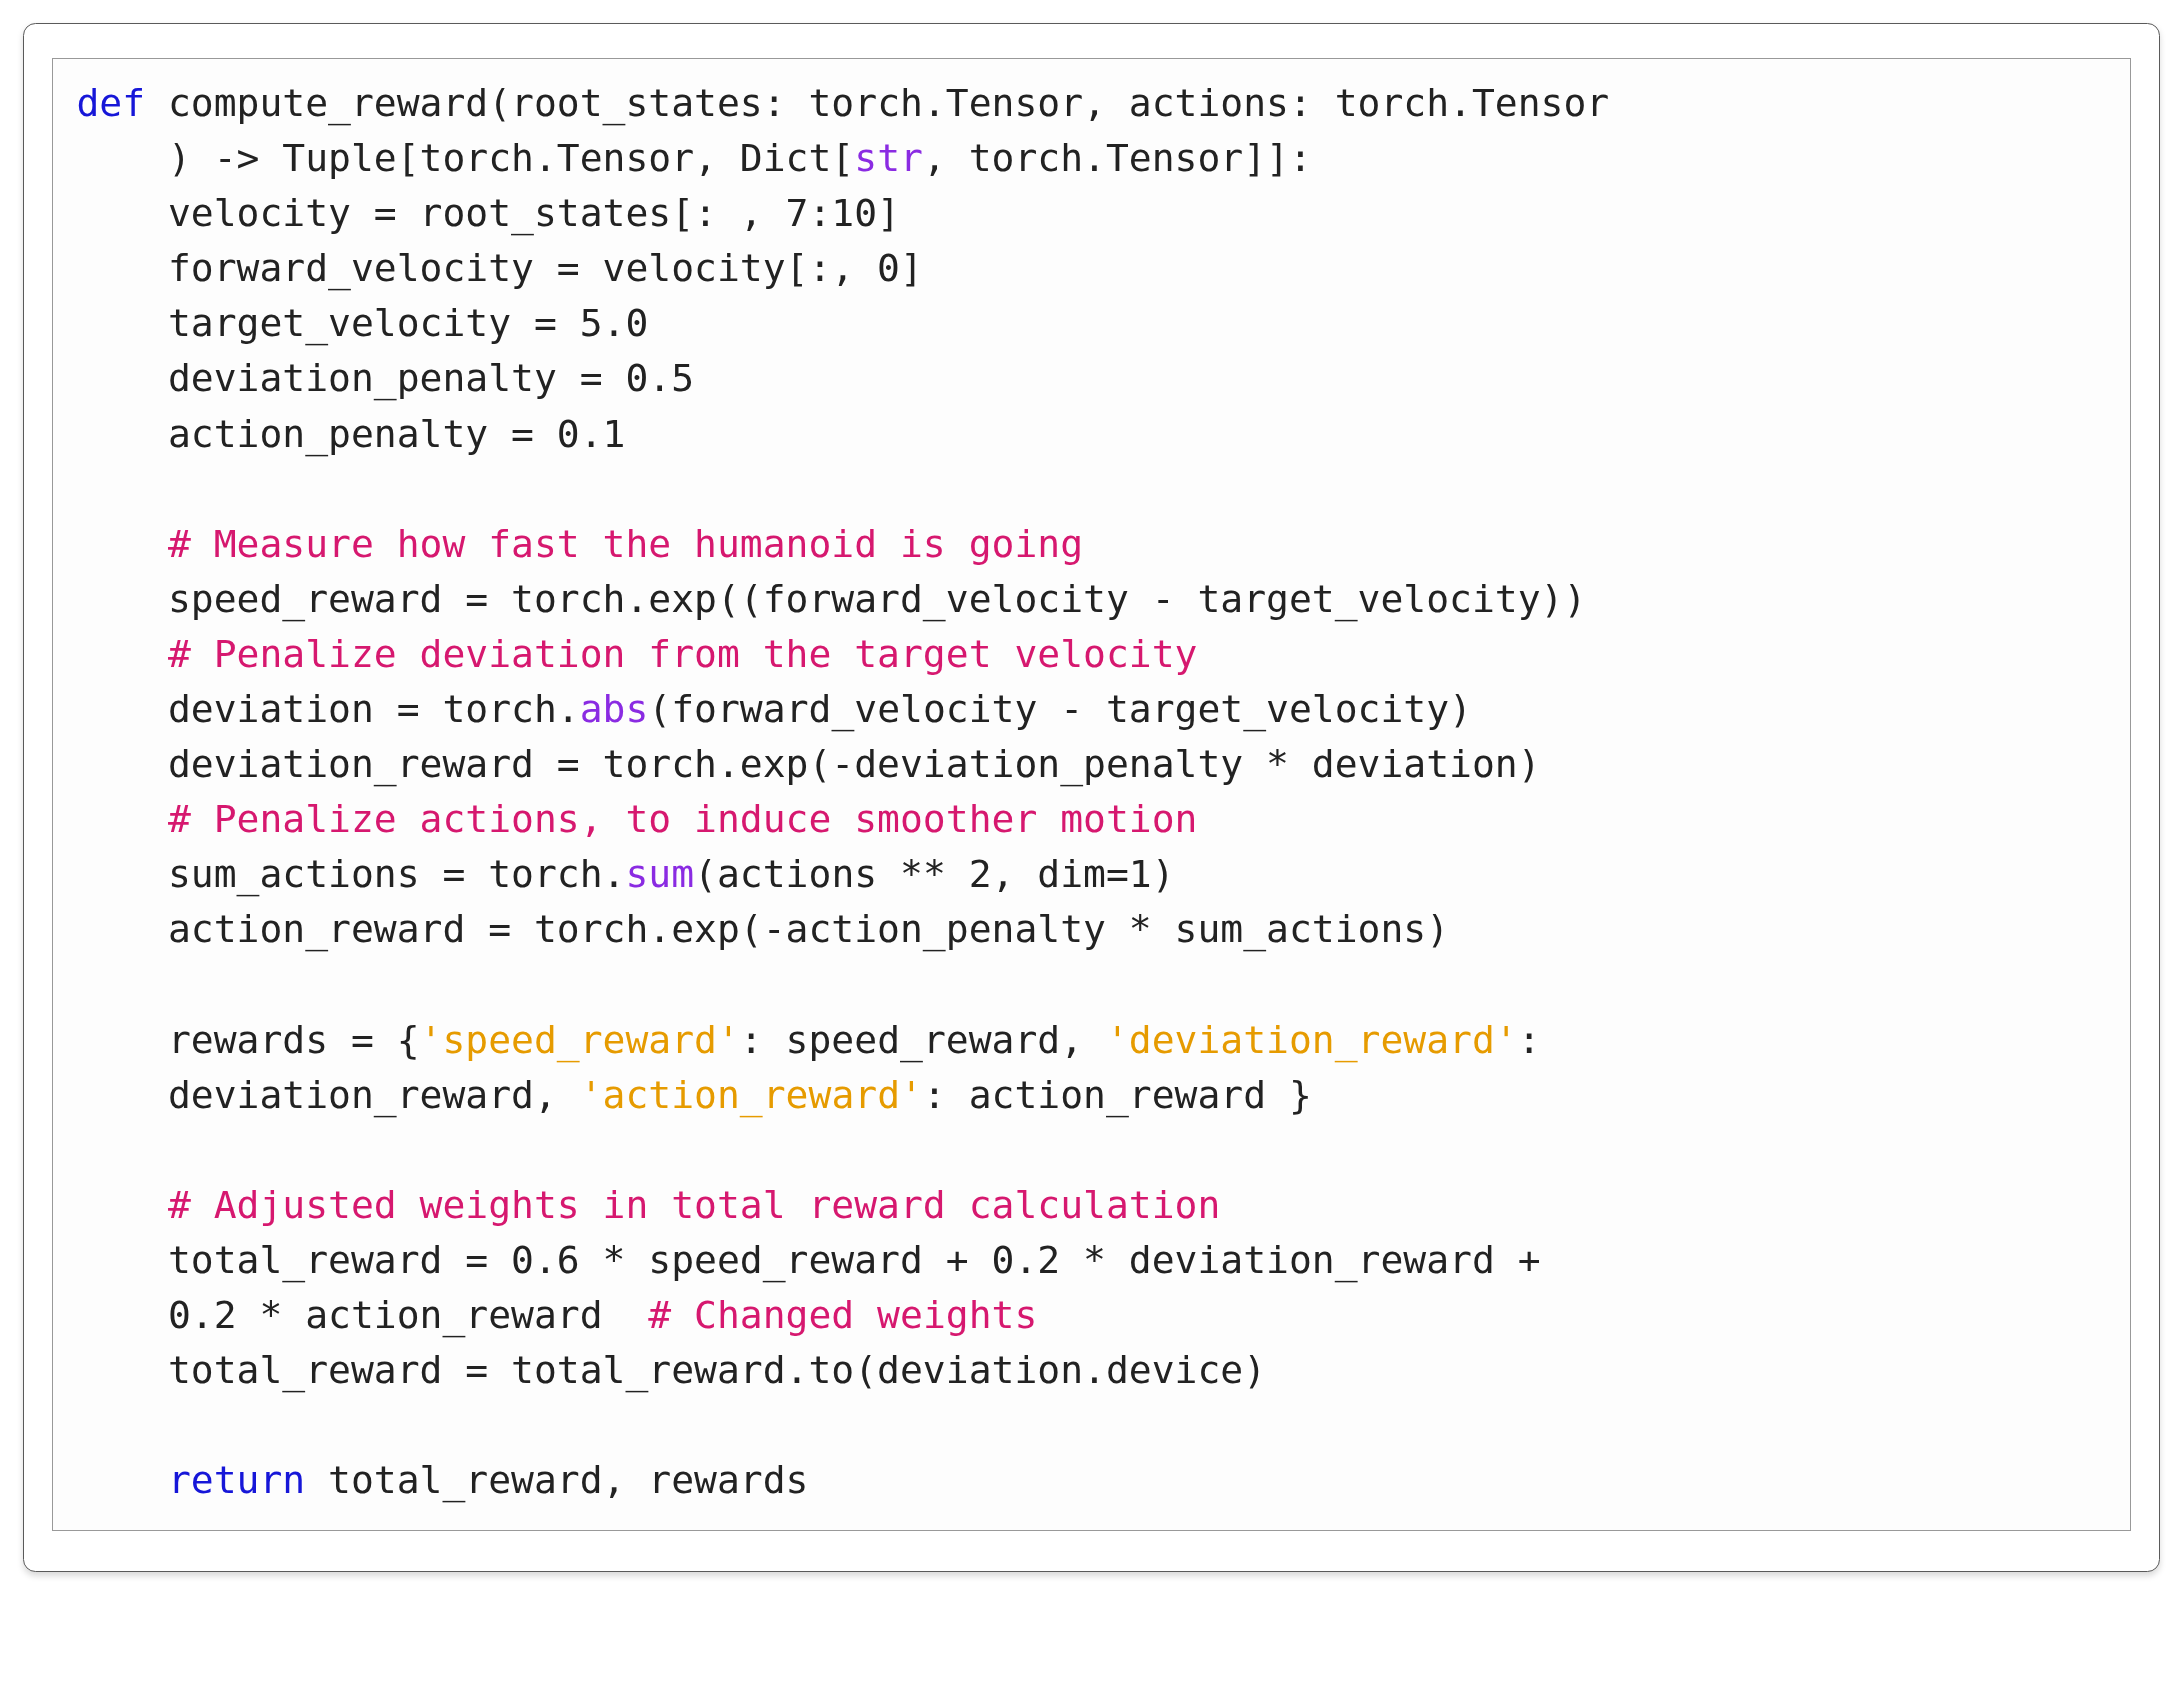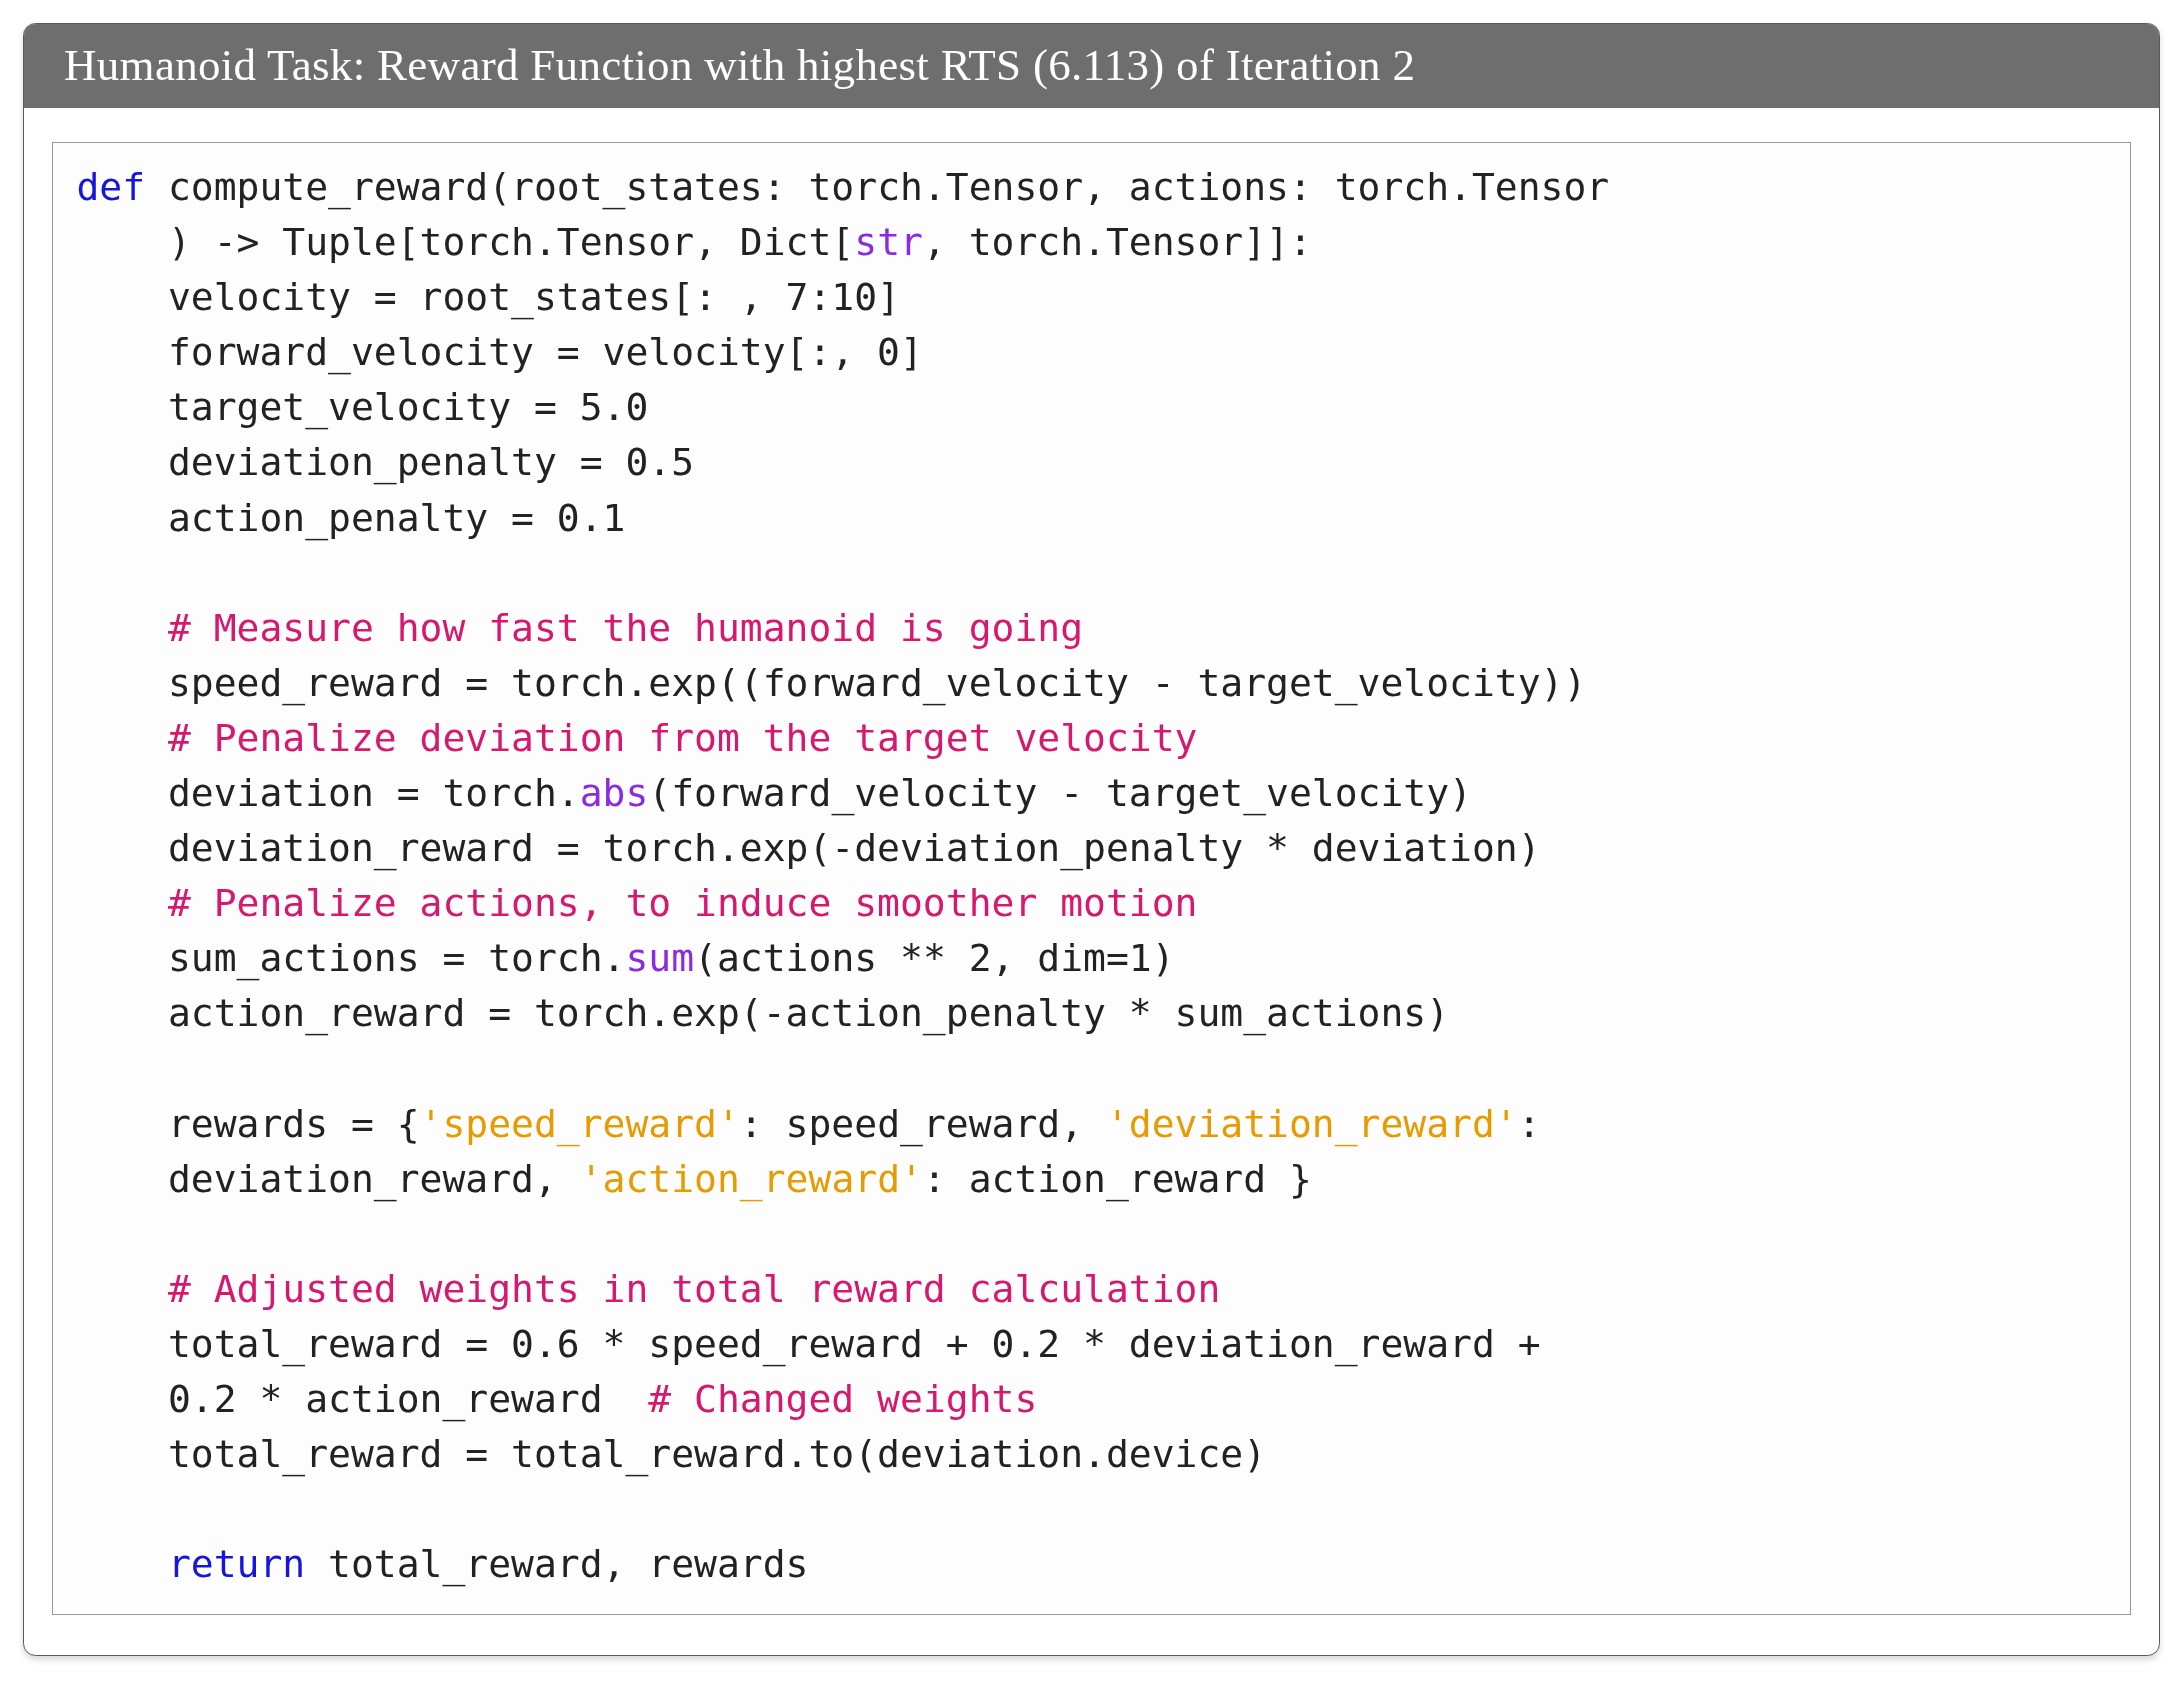--- a/index.html
+++ b/index.html
@@ -41,21 +41,20 @@
   }
   .tok-kw   { color: #1616d8; }   
   .tok-type { color: #8a2be2; }
   .tok-str  { color: #e69b00; }   
   .tok-cmt  { color: #d6186f; }   
 </style>
 </head>
 <body>
 
 <div class="card">
-  <div class="card-header">Humanoid Task: Reward Function with highest RTS (6.113) of Iteration 2</div>
   <div class="card-body">
     <div class="code-block"><span class="tok-kw">def</span><span> compute_reward(root_states: torch.Tensor, actions: torch.Tensor</span>
 <span>    ) -&gt; Tuple[torch.Tensor, Dict[</span><span class="tok-type">str</span><span>, torch.Tensor]]:</span>
 <span>    velocity = root_states[: , 7:10]</span>
 <span>    forward_velocity = velocity[:, 0]</span>
 <span>    target_velocity = 5.0</span>
 <span>    deviation_penalty = 0.5</span>
 <span>    action_penalty = 0.1</span>
 <span></span>
 <span class="tok-cmt">    # Measure how fast the humanoid is going</span>

